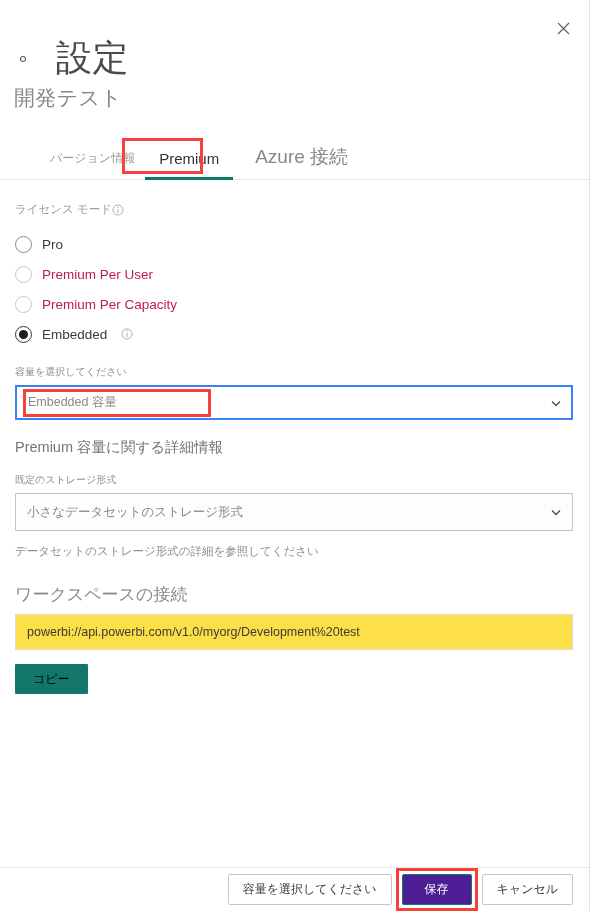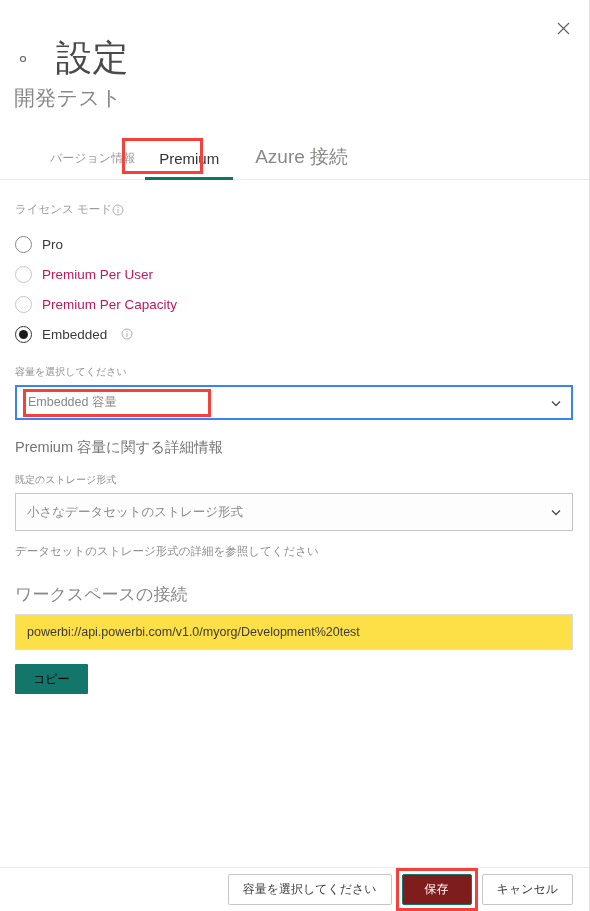--- a/index.html
+++ b/index.html
@@ -303,21 +303,21 @@
     cursor: pointer;
     padding: 0 14px;
     white-space: nowrap;
   }
   .btn-outline {
     background: #ffffff;
     border: 1px solid #c8c6c4;
     color: #3b3a39;
   }
   .btn-primary {
-    background: #7f1d1d;
+    background: #4c1d95;
     border: 1px solid #12766a;
     color: #ffffff;
     padding: 0 22px;
   }
   .btn-wrap { position: relative; display: inline-flex; }
   .ann-save {
     position: absolute;
     left: -6px;
     top: -6px;
     right: -6px;

